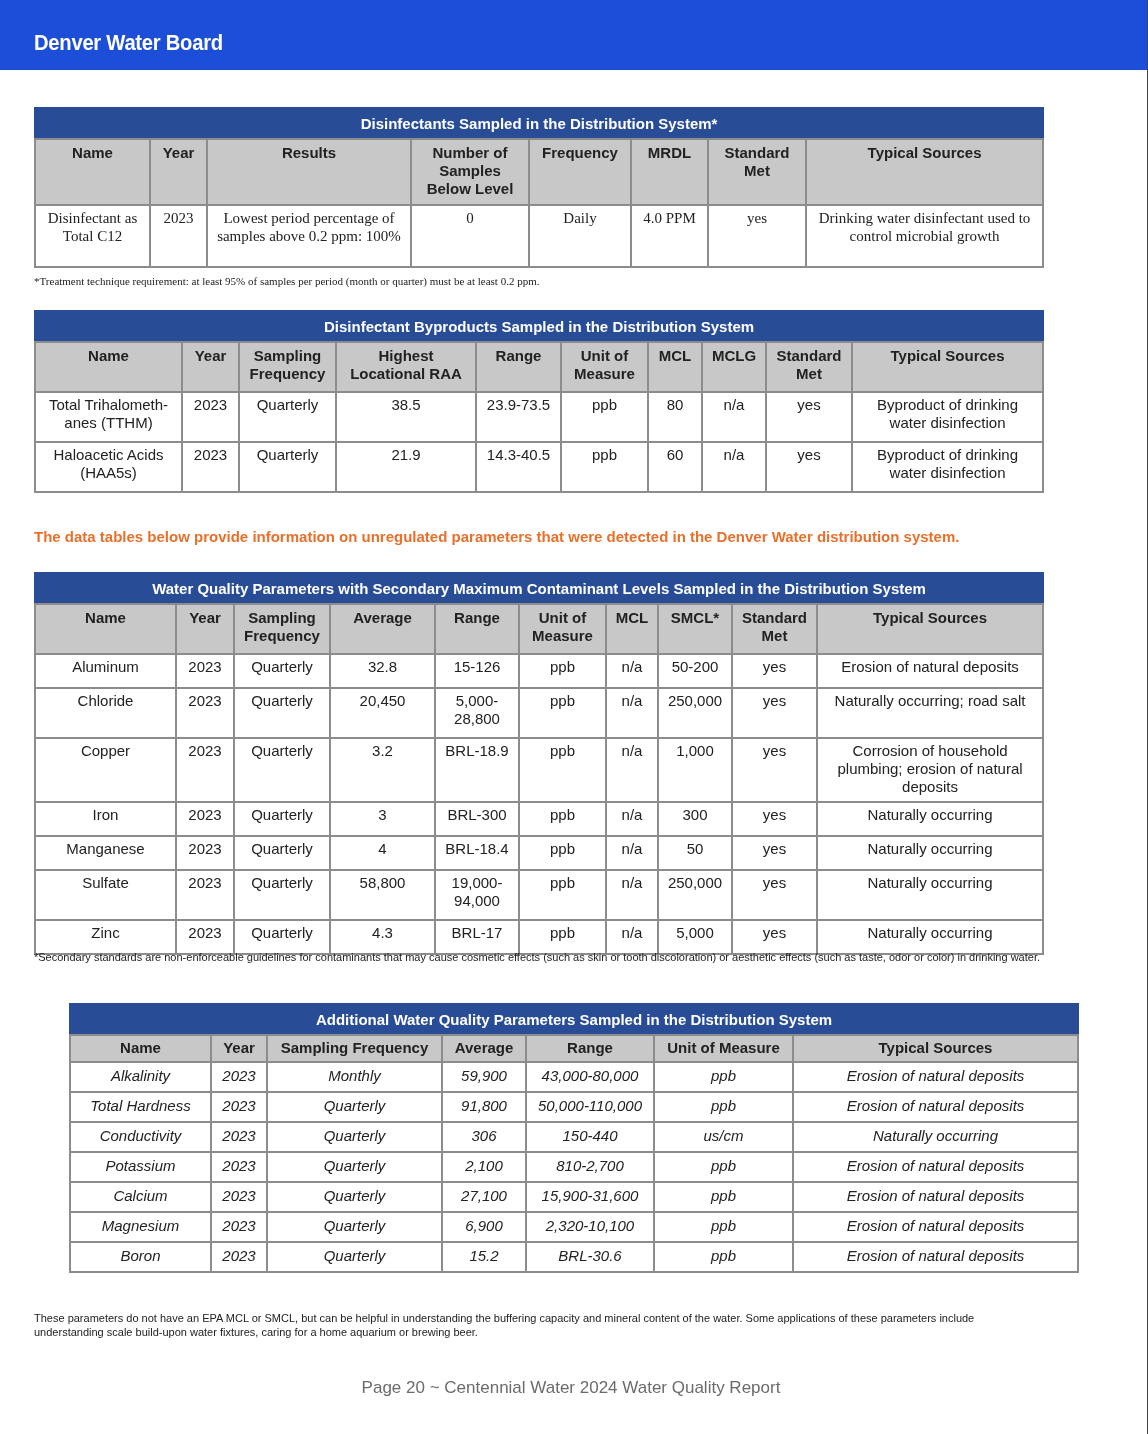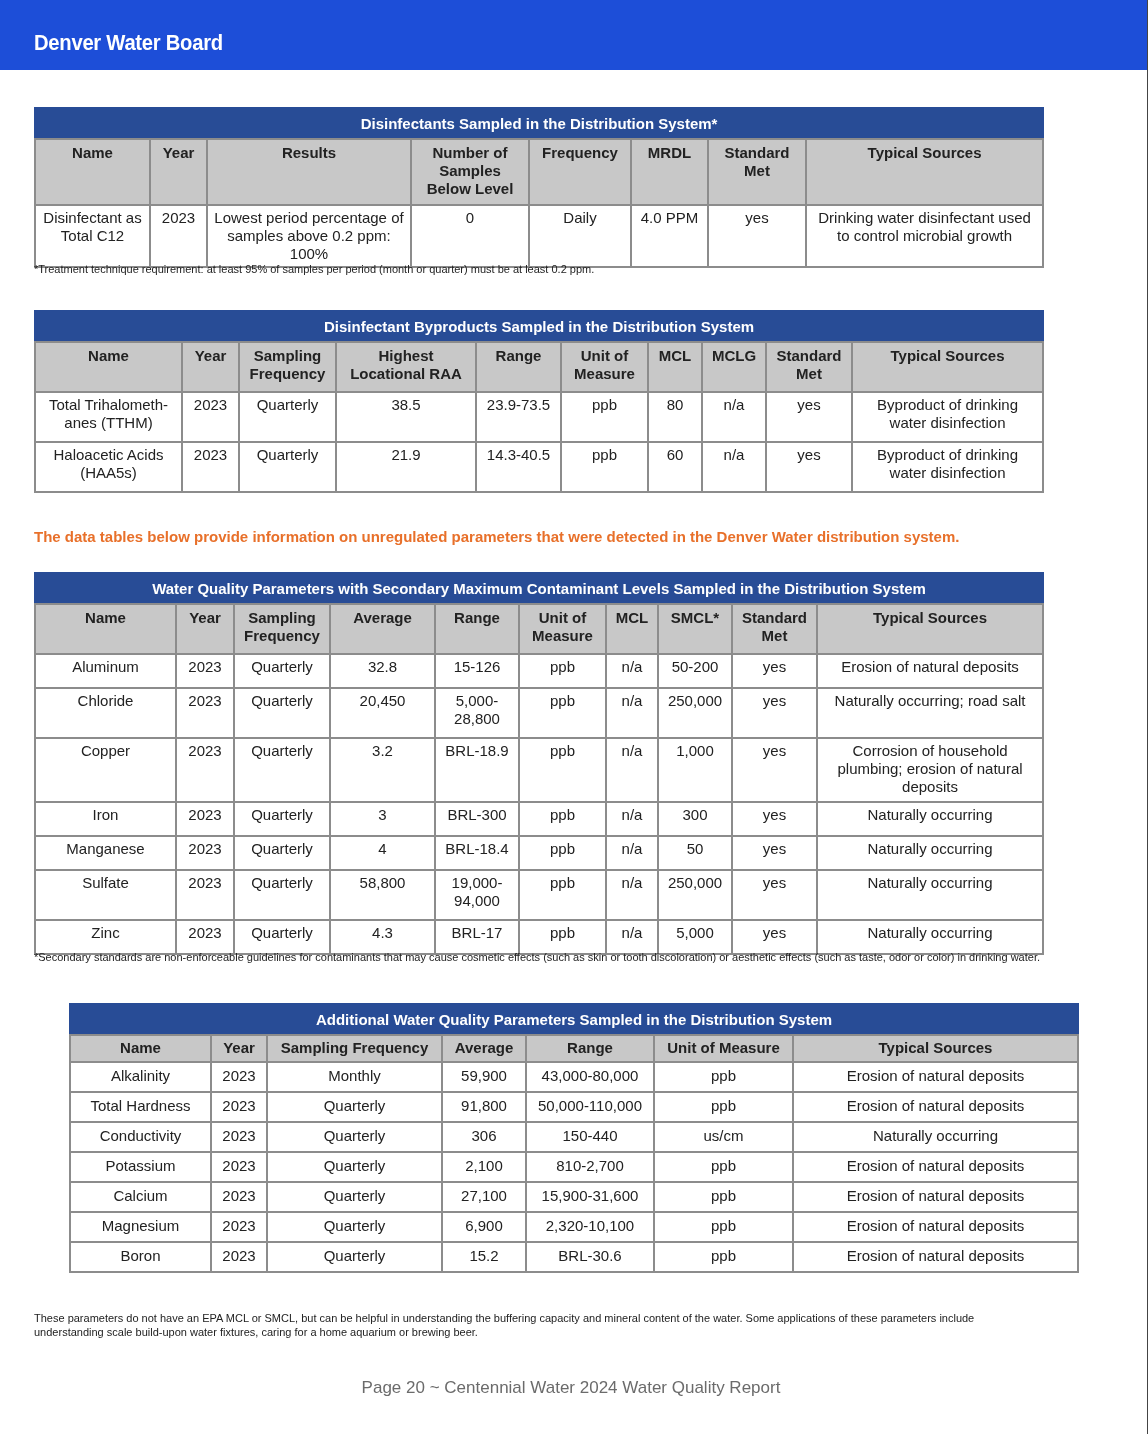--- a/index.html
+++ b/index.html
@@ -46,35 +46,35 @@
     position: absolute; left: 34px; top: 528px; width: 1008px;
     font-size: 15px; font-weight: bold; color: #e8702a; white-space: nowrap;
   }
   .footer {
     position: absolute; left: 0; width: 1148px; top: 1378px; text-align: center;
     font-size: 17px; color: #6b6b6b; margin-left: -3px;
   }
   
   #t1 { top: 107px; }
   #t1 .hdr th.col { height: 56px; }
-  #t1 td { height: 54px; }
+  #t1 td { height: 54px; font-family: Liberation Serif, serif; }
   
   #t2 { top: 310px; }
   #t2 th.col { height: 40px; }
   #t2 td { height: 42px; }
   
   #t3 { top: 572px; }
   #t3 th.col { height: 40px; }
   #t3 td { height: 26px; }
   #t3 tr.tall td { height: 42px; }
   #t3 tr.xtall td { height: 56px; }
   
   #t4 { top: 1003px; margin-left: 35px; }
   #t4 th.col { height: 20px; padding: 3px 4px 2px; }
-  #t4 td { height: 22px; padding: 4px 4px 2px; }
+  #t4 td { height: 22px; padding: 4px 4px 2px; font-style: italic; }
 </style>
 </head>
 <body>
 
 <div class="banner">
   <div class="banner-title">Denver Water Board</div>
 </div>
 <div class="right-edge"></div>
 
 <table class="dt" id="t1">
@@ -109,21 +109,21 @@
       <td>2023</td>
       <td>Lowest period percentage of samples above 0.2 ppm: 100%</td>
       <td>0</td>
       <td>Daily</td>
       <td>4.0 PPM</td>
       <td>yes</td>
       <td>Drinking water disinfectant used to control microbial growth</td>
     </tr>
   </tbody>
 </table>
-<div class="note" style="top:262px;">*Treatment technique requirement: at least 95% of samples per period (month or quarter) must be at least 0.2 ppm.</div>
+<div class="note" style="top:274px;font-family:Liberation Serif, serif;">*Treatment technique requirement: at least 95% of samples per period (month or quarter) must be at least 0.2 ppm.</div>
 
 <table class="dt" id="t2">
   <colgroup>
     <col style="width:147px">
       <col style="width:57px">
       <col style="width:97px">
       <col style="width:140px">
       <col style="width:85px">
     <col style="width:87px">
       <col style="width:54px">

